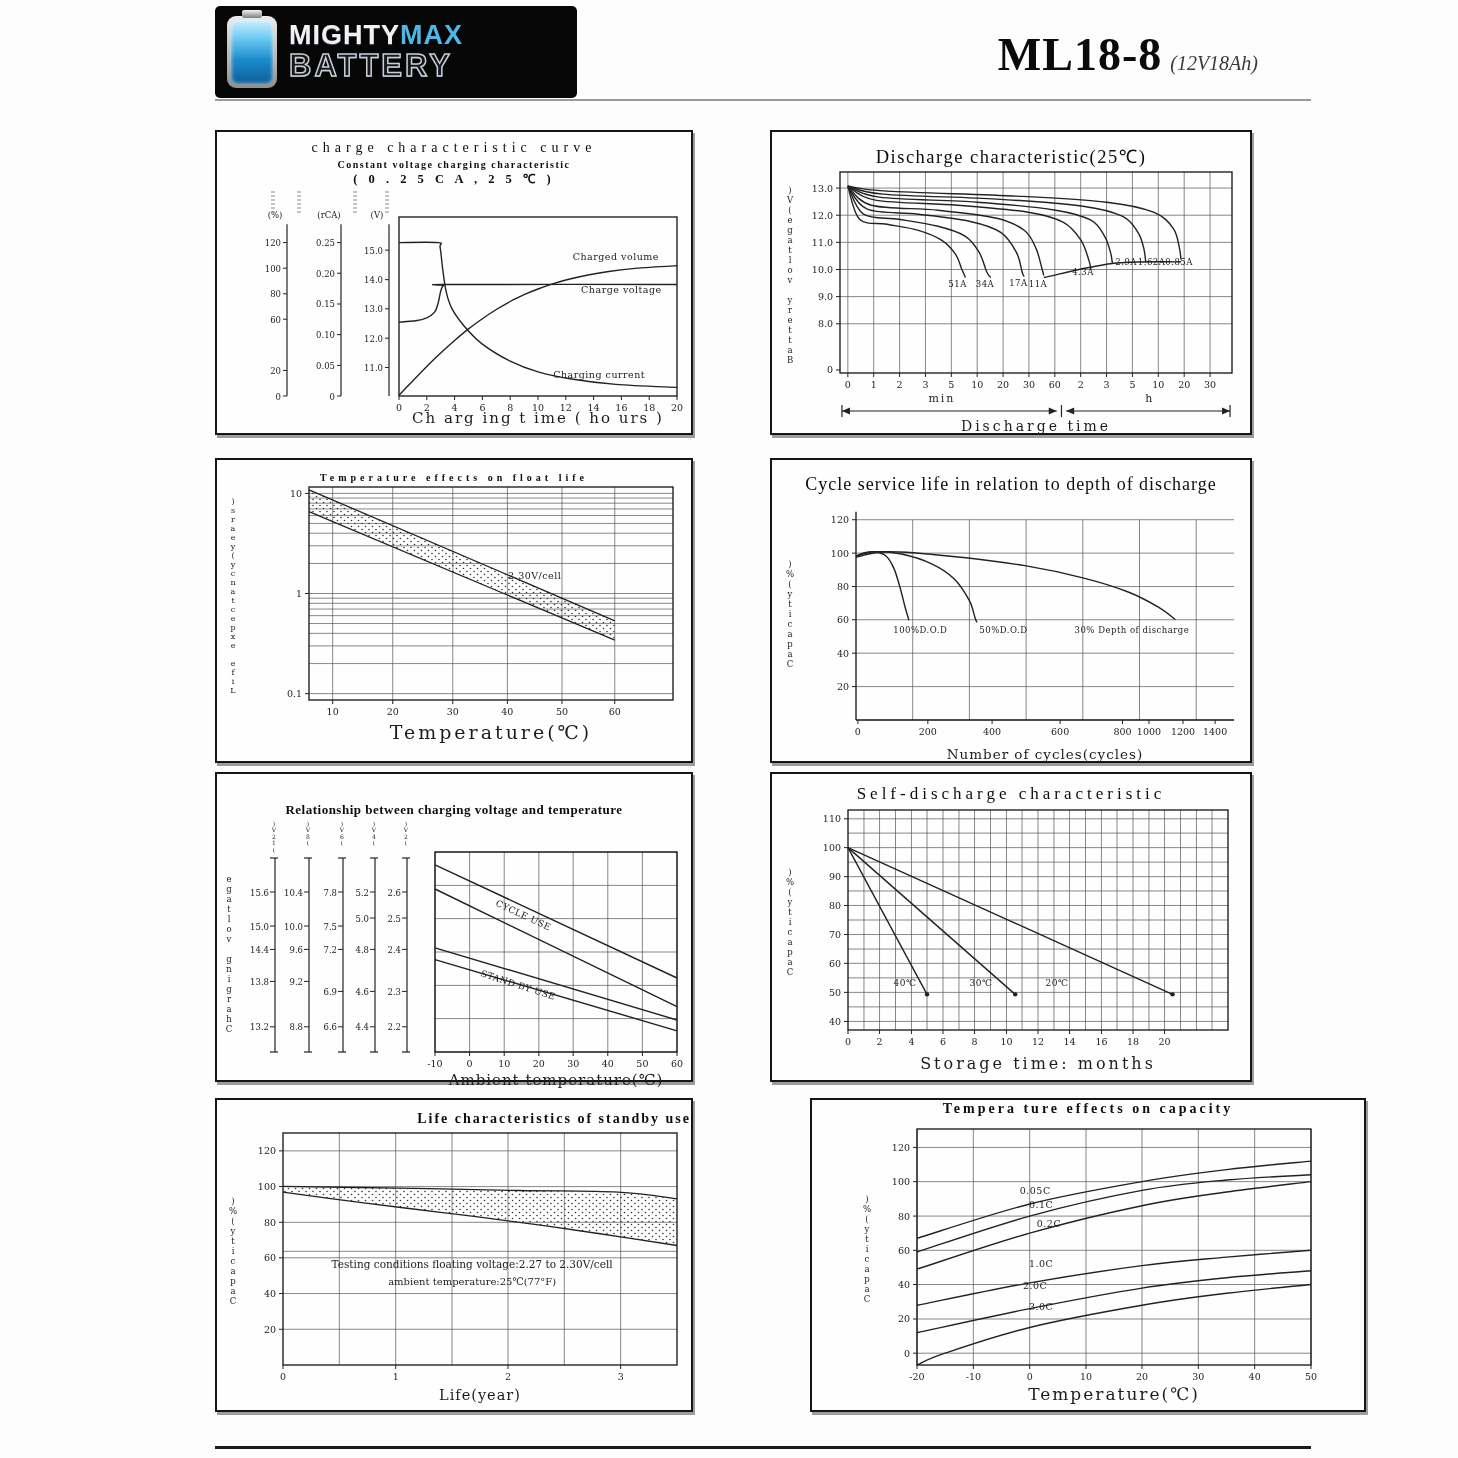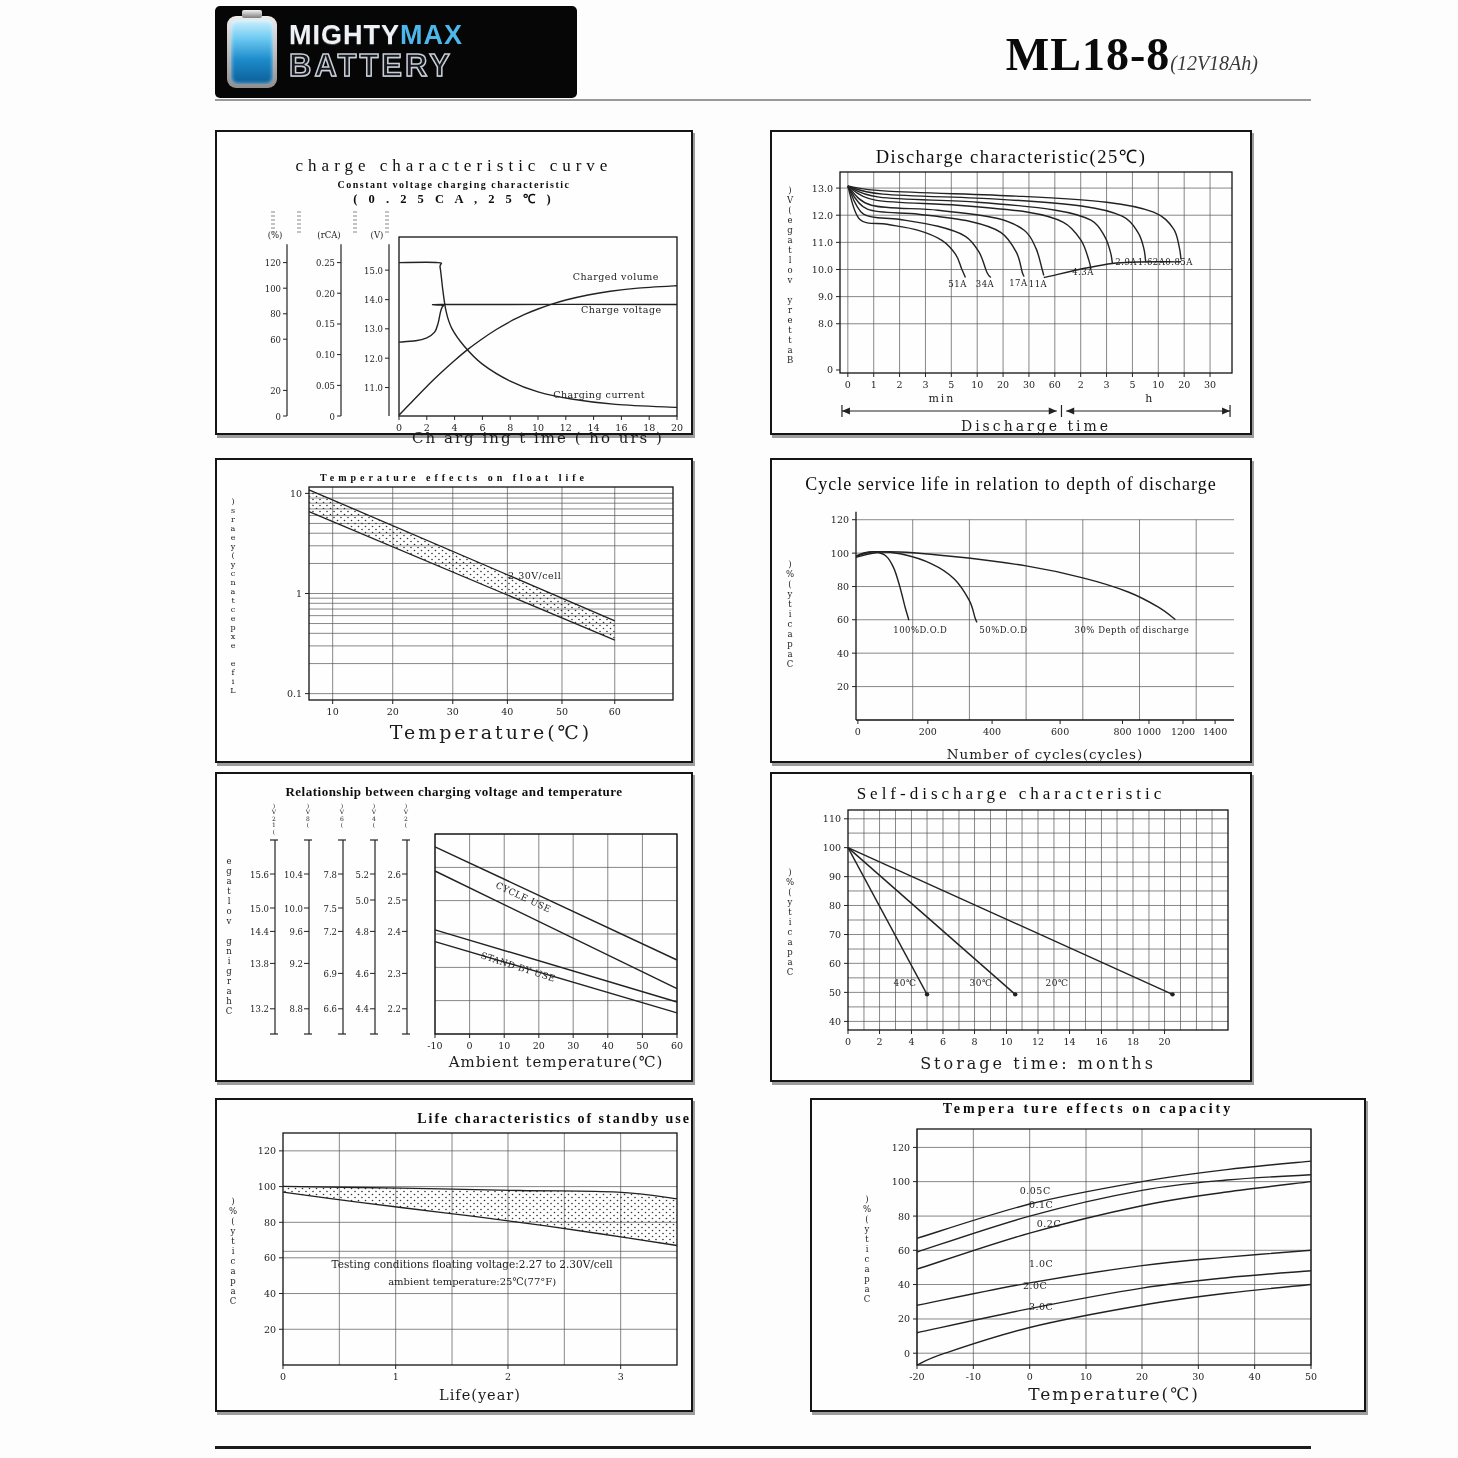--- a/index.html
+++ b/index.html
@@ -8,32 +8,32 @@
   .batt{width:50px;height:72px;position:relative;background:linear-gradient(180deg,#ededed,#8f8f8f);border-radius:9px;padding:4px;box-sizing:border-box;flex:none;}
   .batt-cap{position:absolute;top:-6px;left:15px;width:20px;height:8px;background:linear-gradient(180deg,#f2f2f2,#7e7e7e);border-radius:2px;}
   .batt-body{width:100%;height:100%;border-radius:6px;background:linear-gradient(180deg,#cdeffd 0%,#6fcbf2 28%,#1d8bcb 62%,#0b5e97 100%);box-shadow:inset 0 0 4px rgba(255,255,255,.7);}
   .logo-text{margin-left:12px;line-height:1.02;font-family:"Liberation Sans",sans-serif;font-weight:bold;}
   .lt1{font-size:27px;letter-spacing:1px;}
   .lt1 .mighty{color:#eef1f5;text-shadow:0 1px 1px #555;}
   .lt1 .max{color:#4db7ea;}
   .lt2{font-size:31px;letter-spacing:3px;color:#14171c;-webkit-text-stroke:1.5px #c9ced6;text-shadow:0 1px 0 #6c7278;}
   .model{position:absolute;left:860px;top:28px;width:398px;text-align:right;white-space:nowrap;}
   .model .mname{font-size:46px;font-weight:bold;letter-spacing:1px;color:#0a0a0a;}
-  .model .mspec{font-size:20px;font-style:italic;color:#3a3a3a;margin-left:0;}
+  .model .mspec{font-size:20px;font-style:italic;color:#3a3a3a;margin-left:8px;}
   .hr-top{position:absolute;left:215px;top:99px;width:1096px;height:2px;background:#9a9a9a;}
   .hr-bottom{position:absolute;left:215px;top:1446px;width:1096px;height:3px;background:#1c1c1c;}
   .panel{position:absolute;background:#fefefe;border:2px solid #151515;box-sizing:border-box;box-shadow:2px 3px 0 rgba(40,40,40,.45);}
   .pt{text-align:center;color:#0d0d0d;white-space:nowrap;overflow:hidden;}
-  .pt-a{font-size:17px;letter-spacing:5px;padding-top:24px;font-weight:500;}
+  .pt-a{font-size:14px;letter-spacing:5px;padding-top:8px;font-weight:500;}
   .pt-a-s1{font-size:10px;letter-spacing:1.5px;font-weight:600;padding-top:3px;}
   .pt-a-s2{font-size:12.5px;letter-spacing:4px;font-weight:600;}
   .pt-b{font-size:18.5px;letter-spacing:1.5px;padding-top:11px;font-weight:500;}
   .pt-c{font-size:10px;letter-spacing:4px;font-weight:600;padding-top:12px;}
   .pt-d{font-size:18px;letter-spacing:1px;font-weight:400;padding-top:14px;}
-  .pt-e{font-size:13px;letter-spacing:.5px;font-weight:600;padding-top:10px;text-align:center;}
+  .pt-e{font-size:13px;letter-spacing:.5px;font-weight:600;padding-top:28px;text-align:center;}
   .pt-f{font-size:17px;letter-spacing:4px;padding-top:10px;font-weight:500;}
   .pt-g{font-size:14px;letter-spacing:2px;font-weight:600;padding-top:11px;text-align:right;}
   .pt-h{font-size:14px;letter-spacing:3px;font-weight:600;padding-top:1px;}
   svg{display:block;width:100%;}
   svg text{font-family:"DejaVu Serif",serif;fill:#1c1c1c;}
 </style>
 </head>
 <body>
 
 <div class="page">

